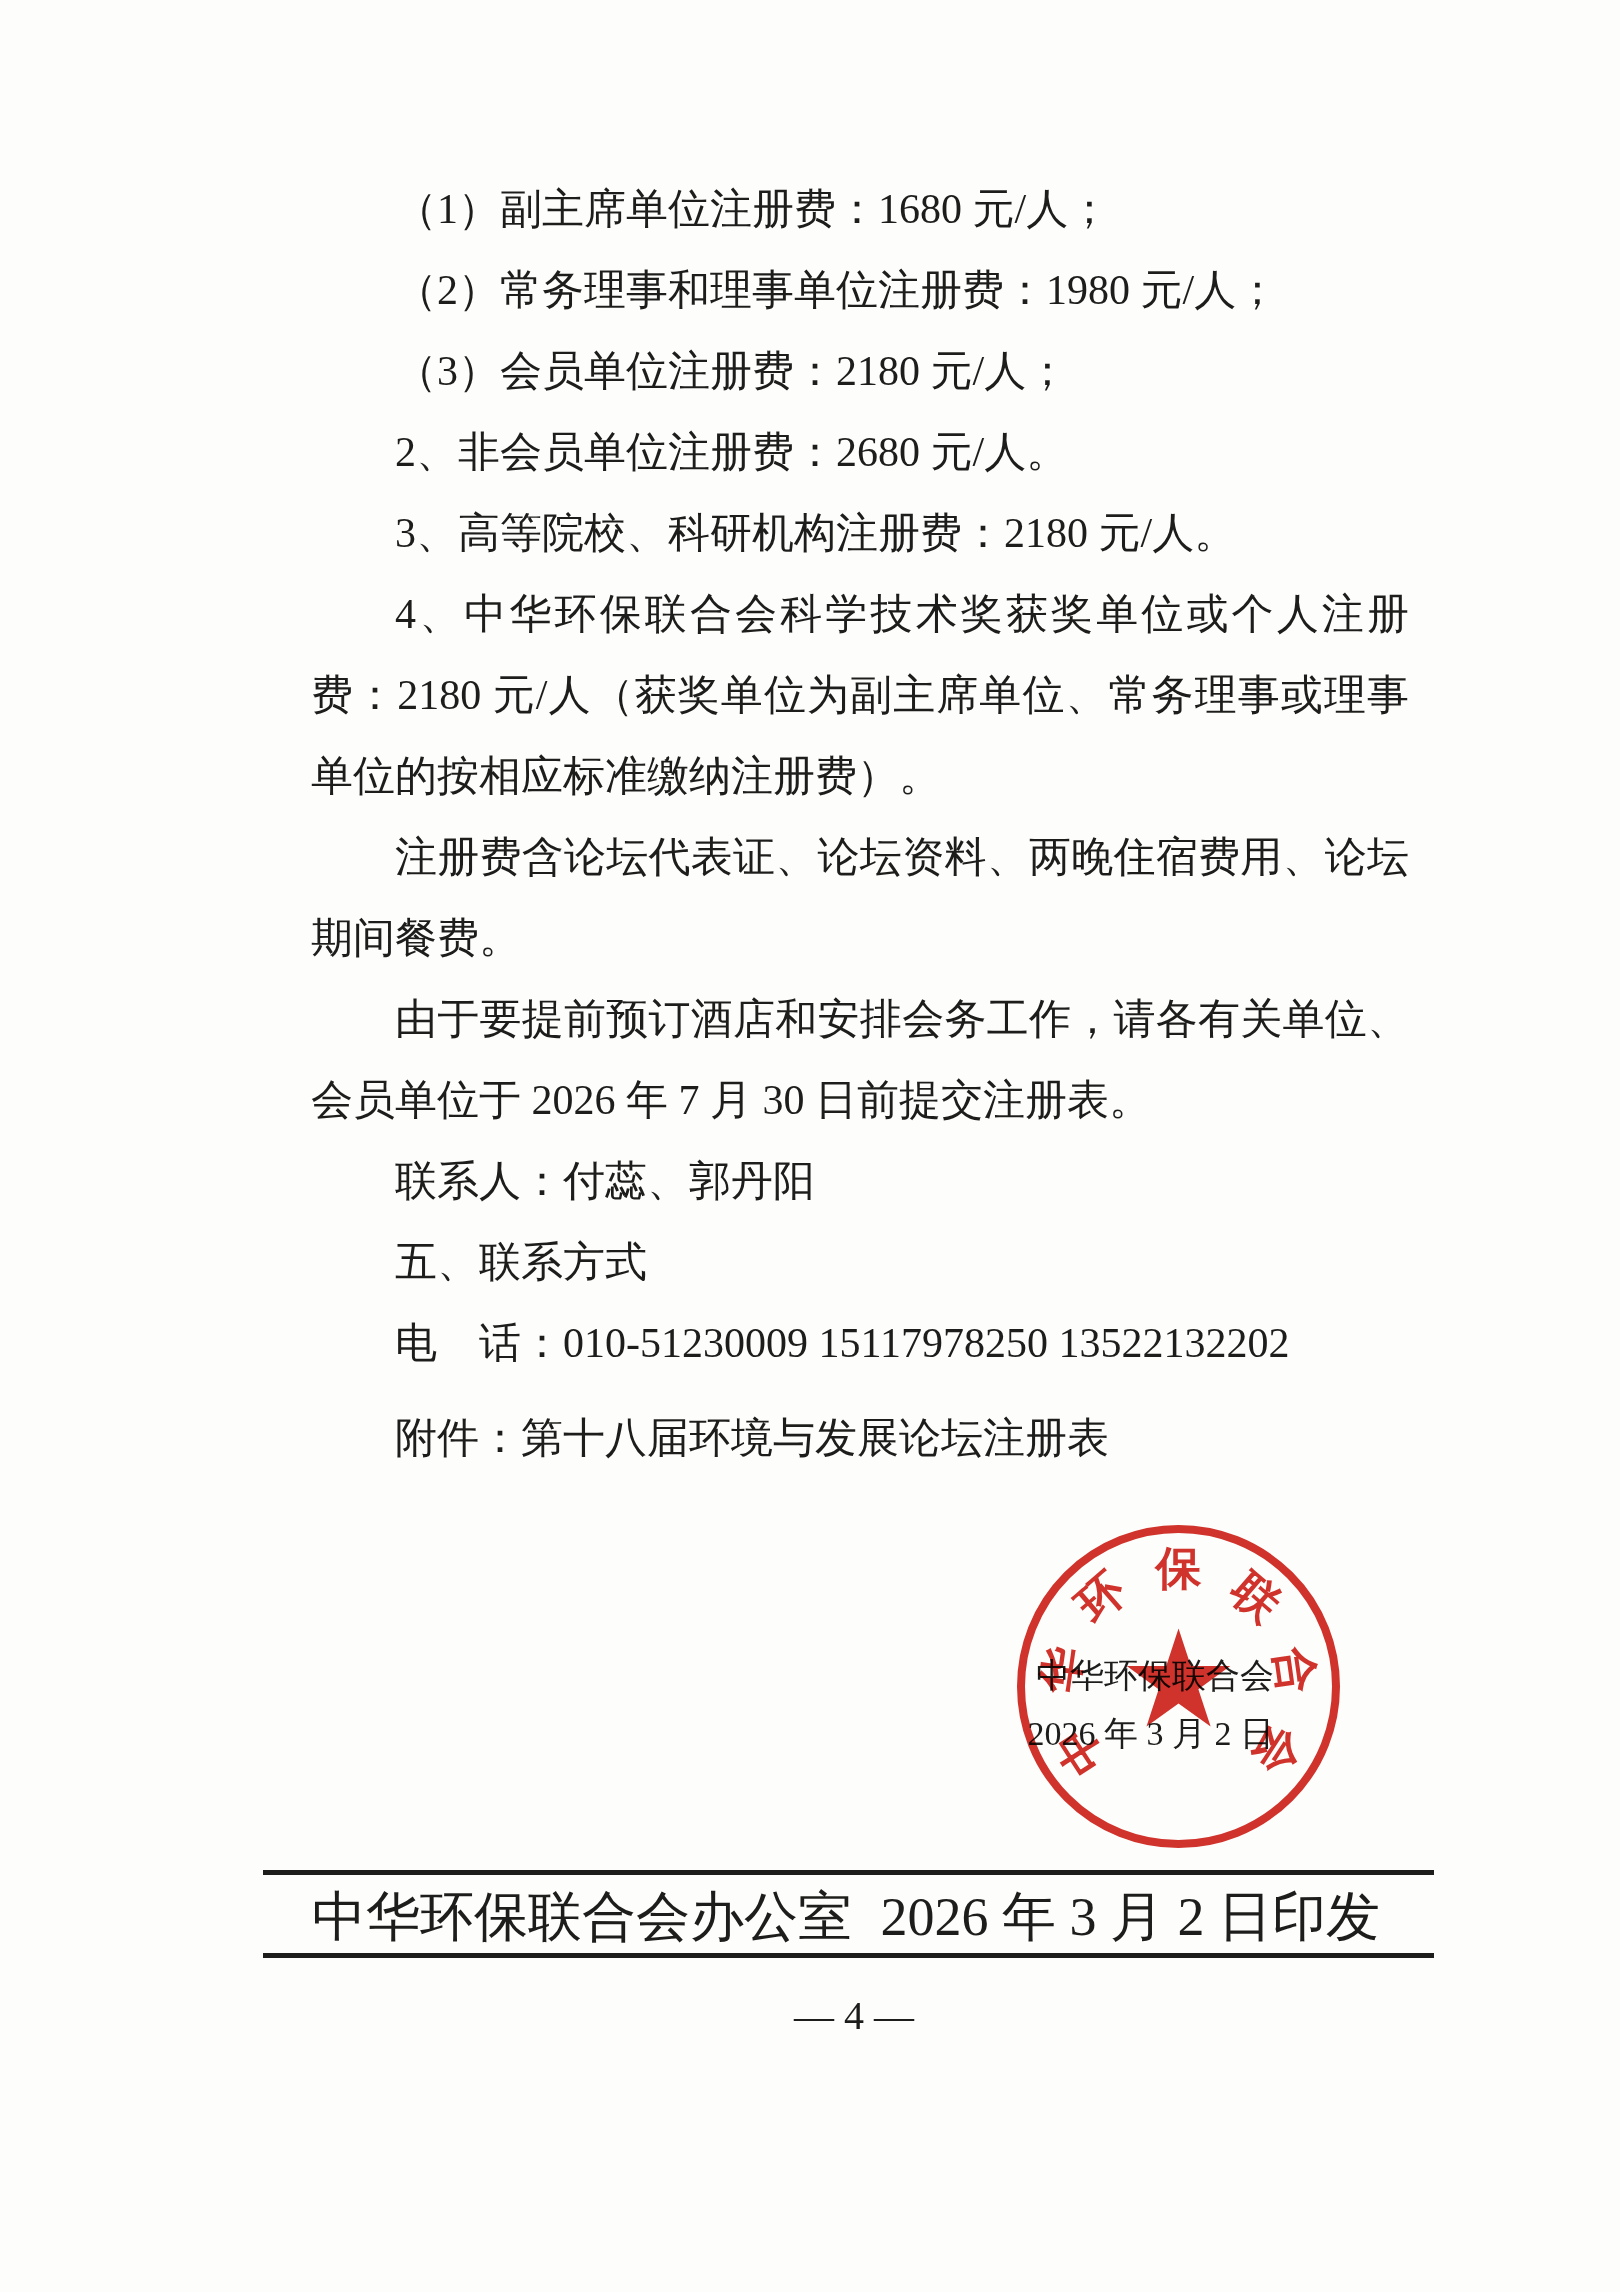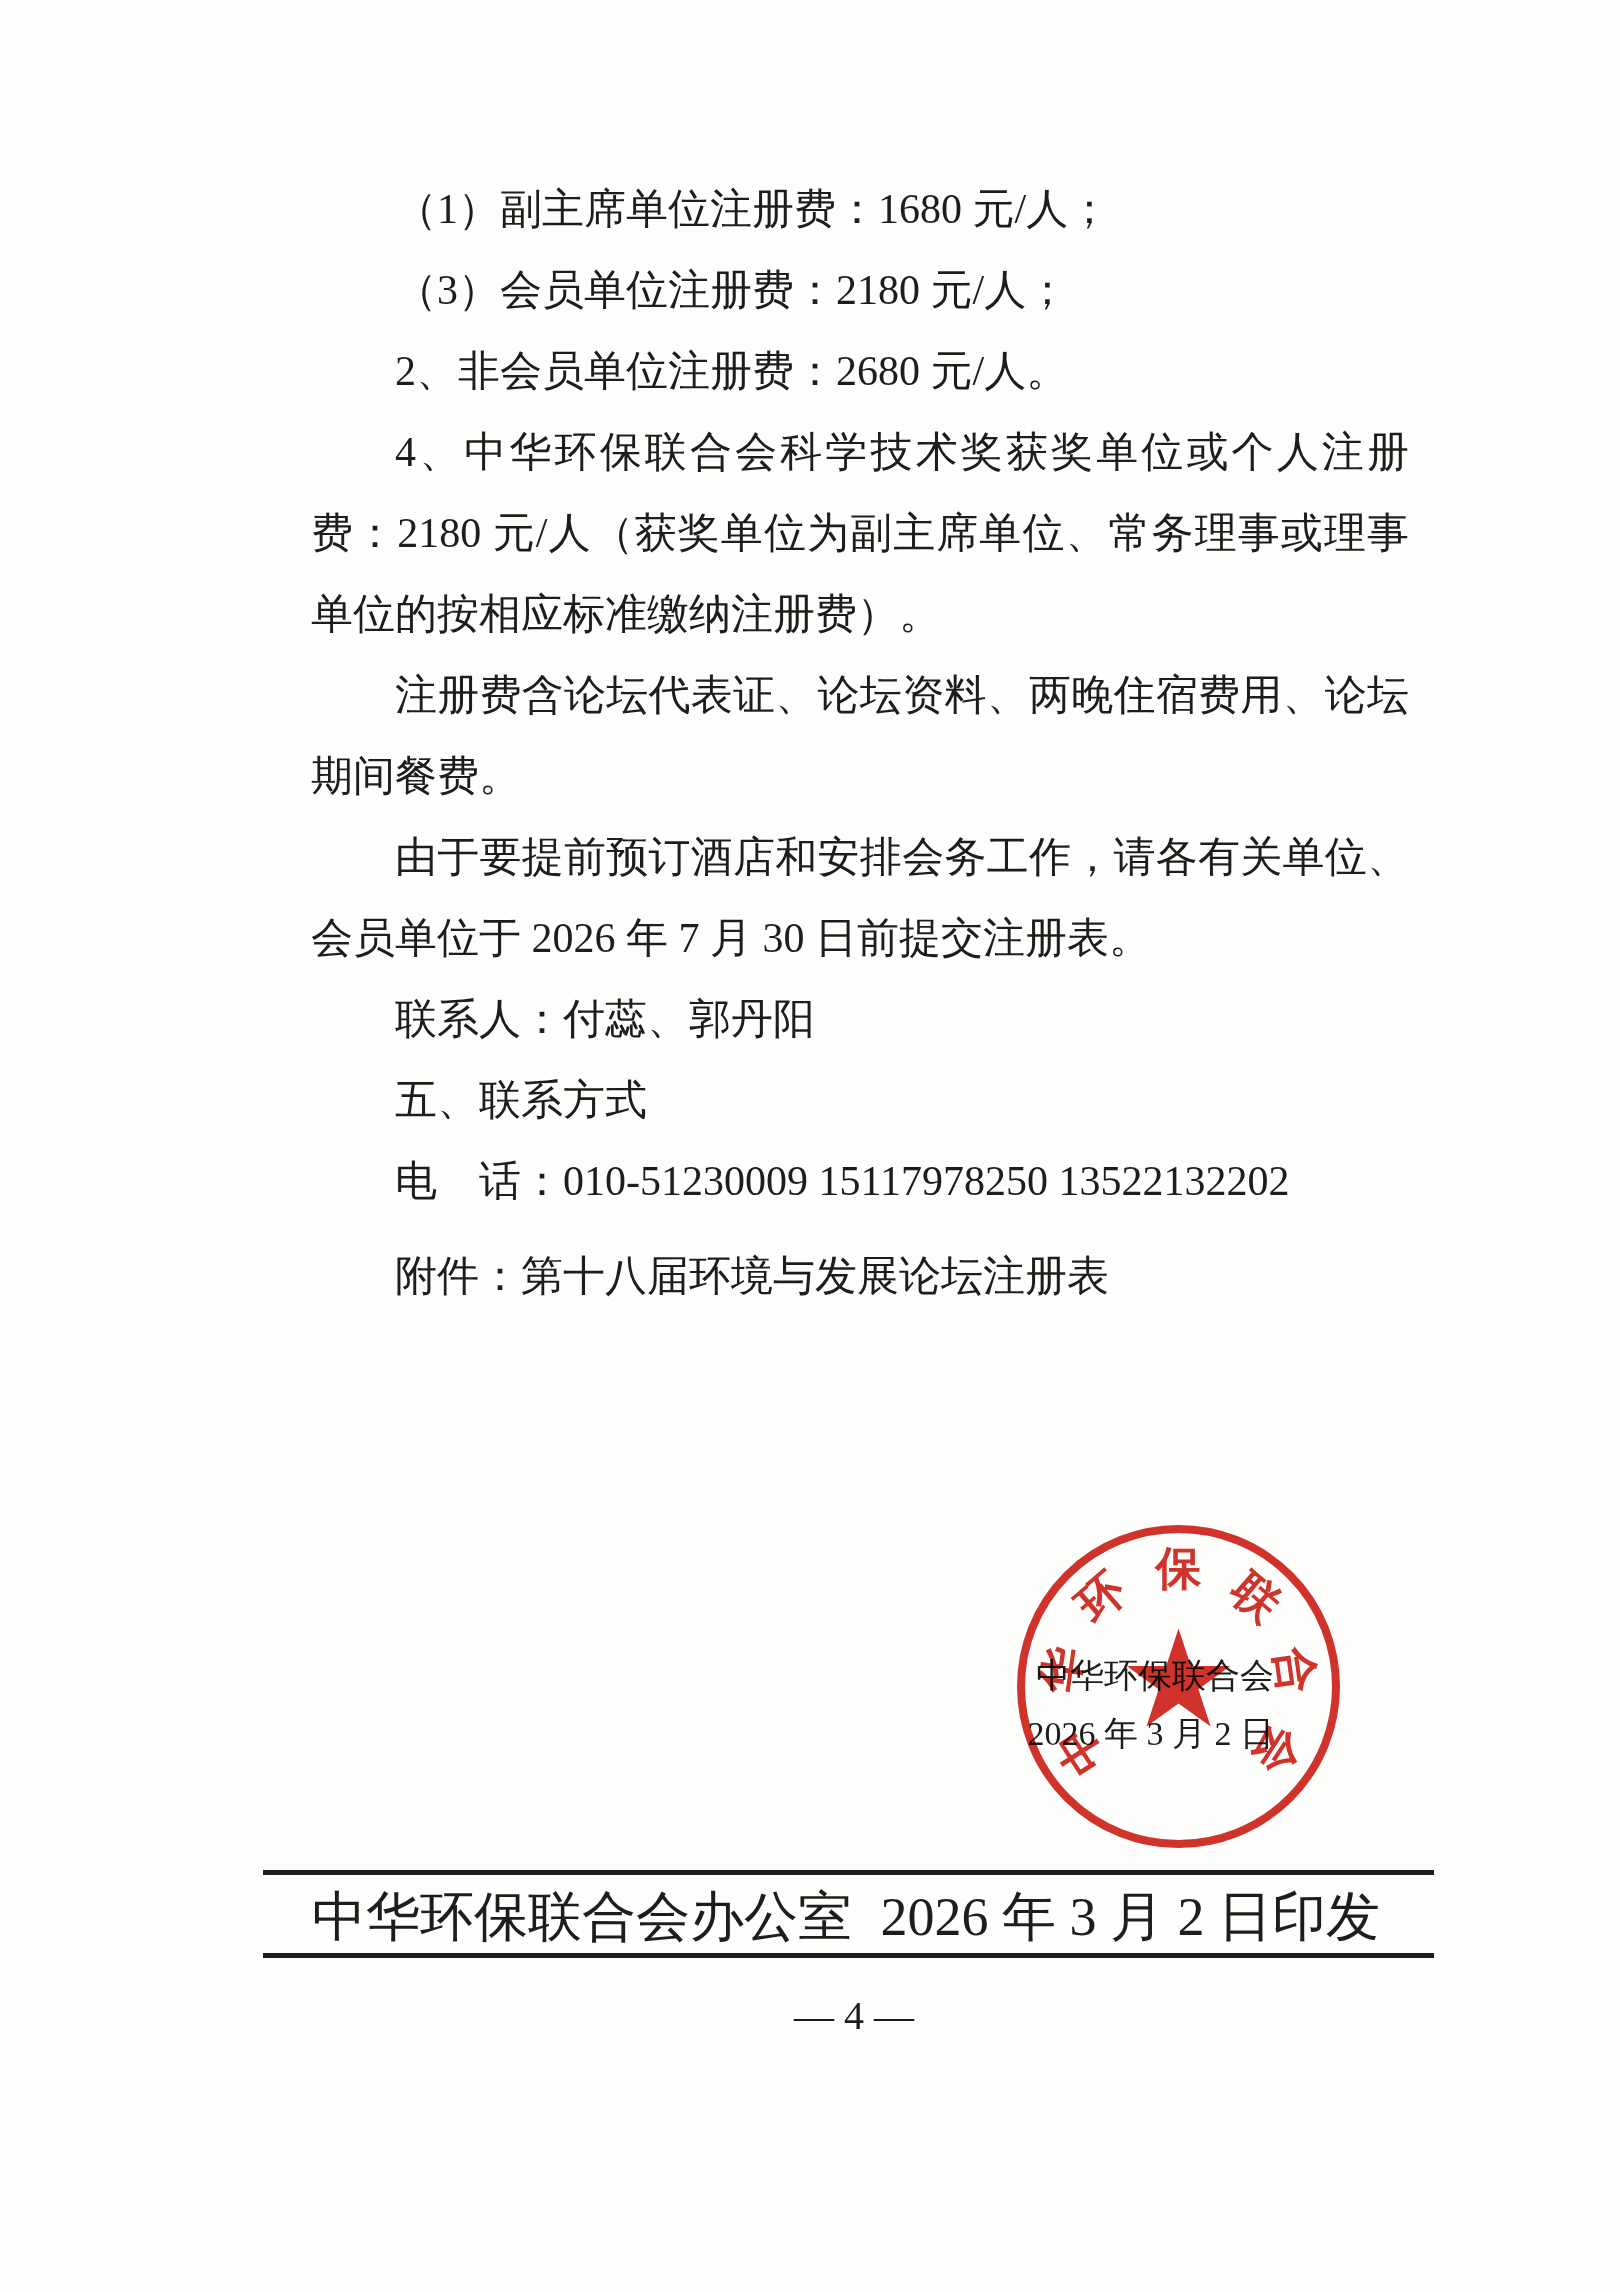--- a/index.html
+++ b/index.html
@@ -98,22 +98,24 @@
     font-size:40px;
   }
 </style>
 </head>
 <body>
 
 <div class="page">
 
   <div class="doc-body">
     <p>（1）副主席单位注册费：1680 元/人；</p>
+    <p>（2）常务理事和理事单位注册费：1980 元/人；</p>
     <p>（3）会员单位注册费：2180 元/人；</p>
     <p>2、非会员单位注册费：2680 元/人。</p>
+    <p>3、高等院校、科研机构注册费：2180 元/人。</p>
     <p>4、中华环保联合会科学技术奖获奖单位或个人注册费：2180 元/人（获奖单位为副主席单位、常务理事或理事单位的按相应标准缴纳注册费）。</p>
     <p>注册费含论坛代表证、论坛资料、两晚住宿费用、论坛期间餐费。</p>
     <p>由于要提前预订酒店和安排会务工作，请各有关单位、会员单位于 2026 年 7 月 30 日前提交注册表。</p>
     <p>联系人：付蕊、郭丹阳</p>
     <p>五、联系方式</p>
     <p>电　话：010-51230009 15117978250 13522132202</p>
     <p class="gap-before">附件：第十八届环境与发展论坛注册表</p>
   </div>
 
   <div class="signature">

